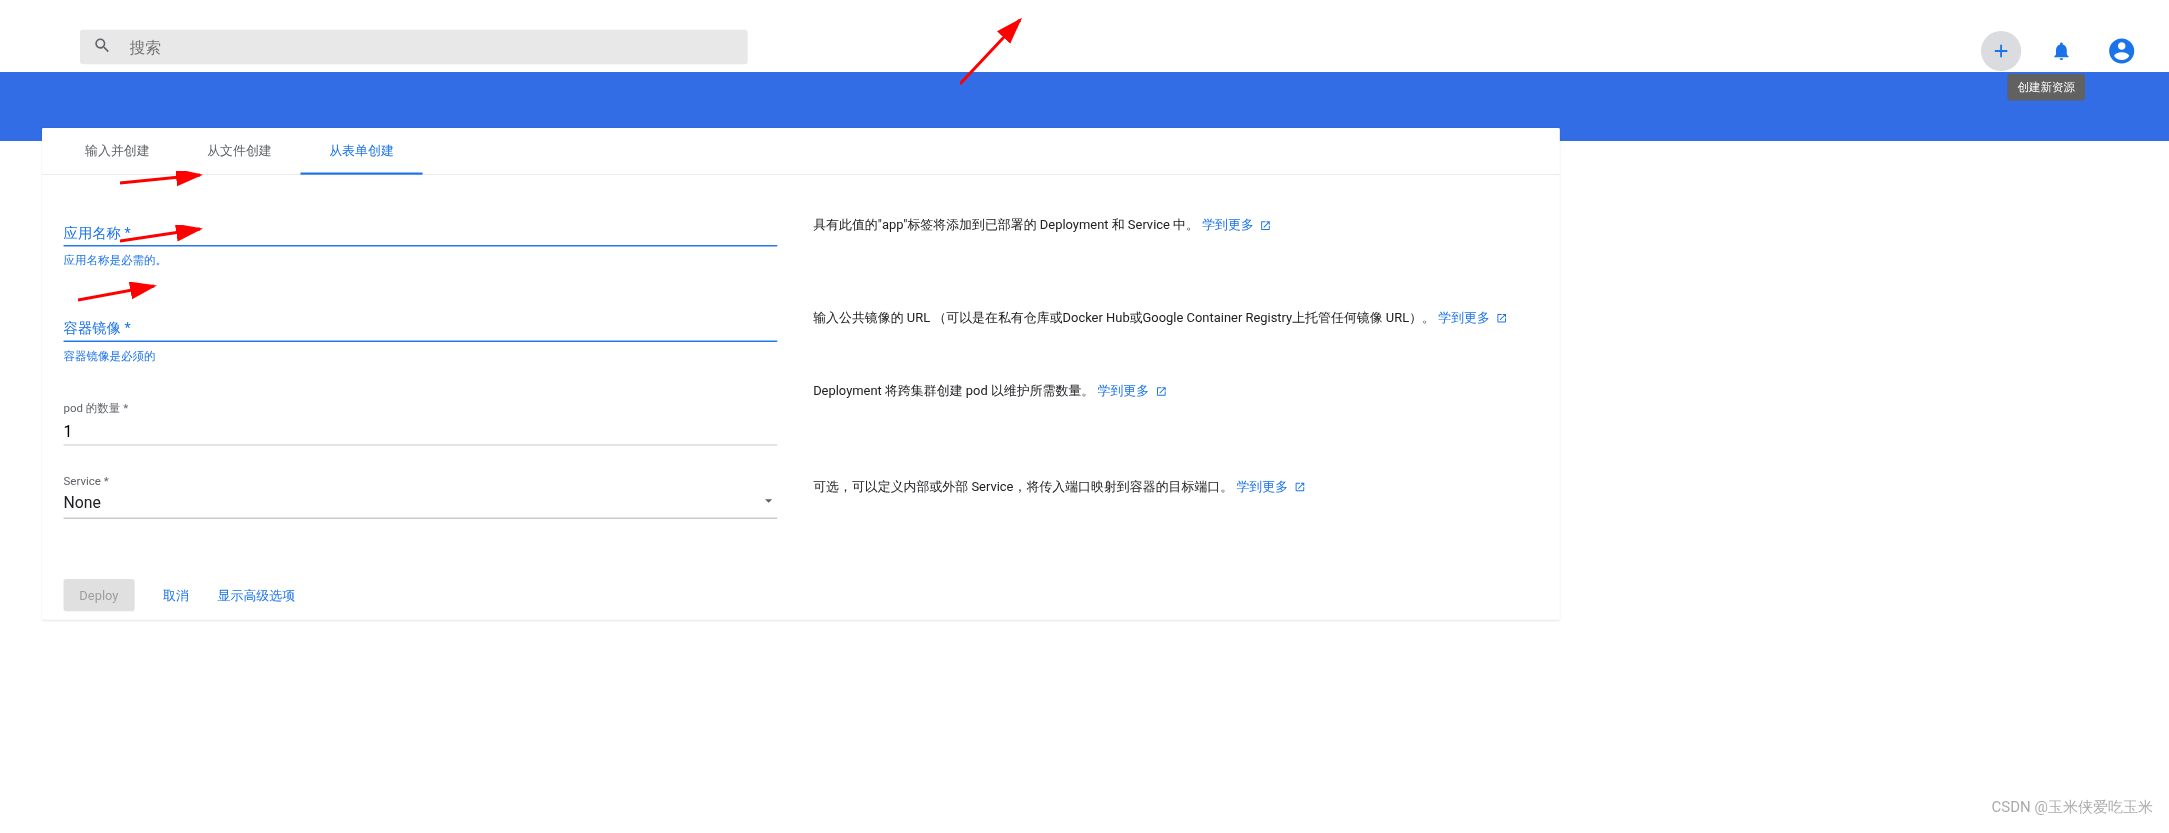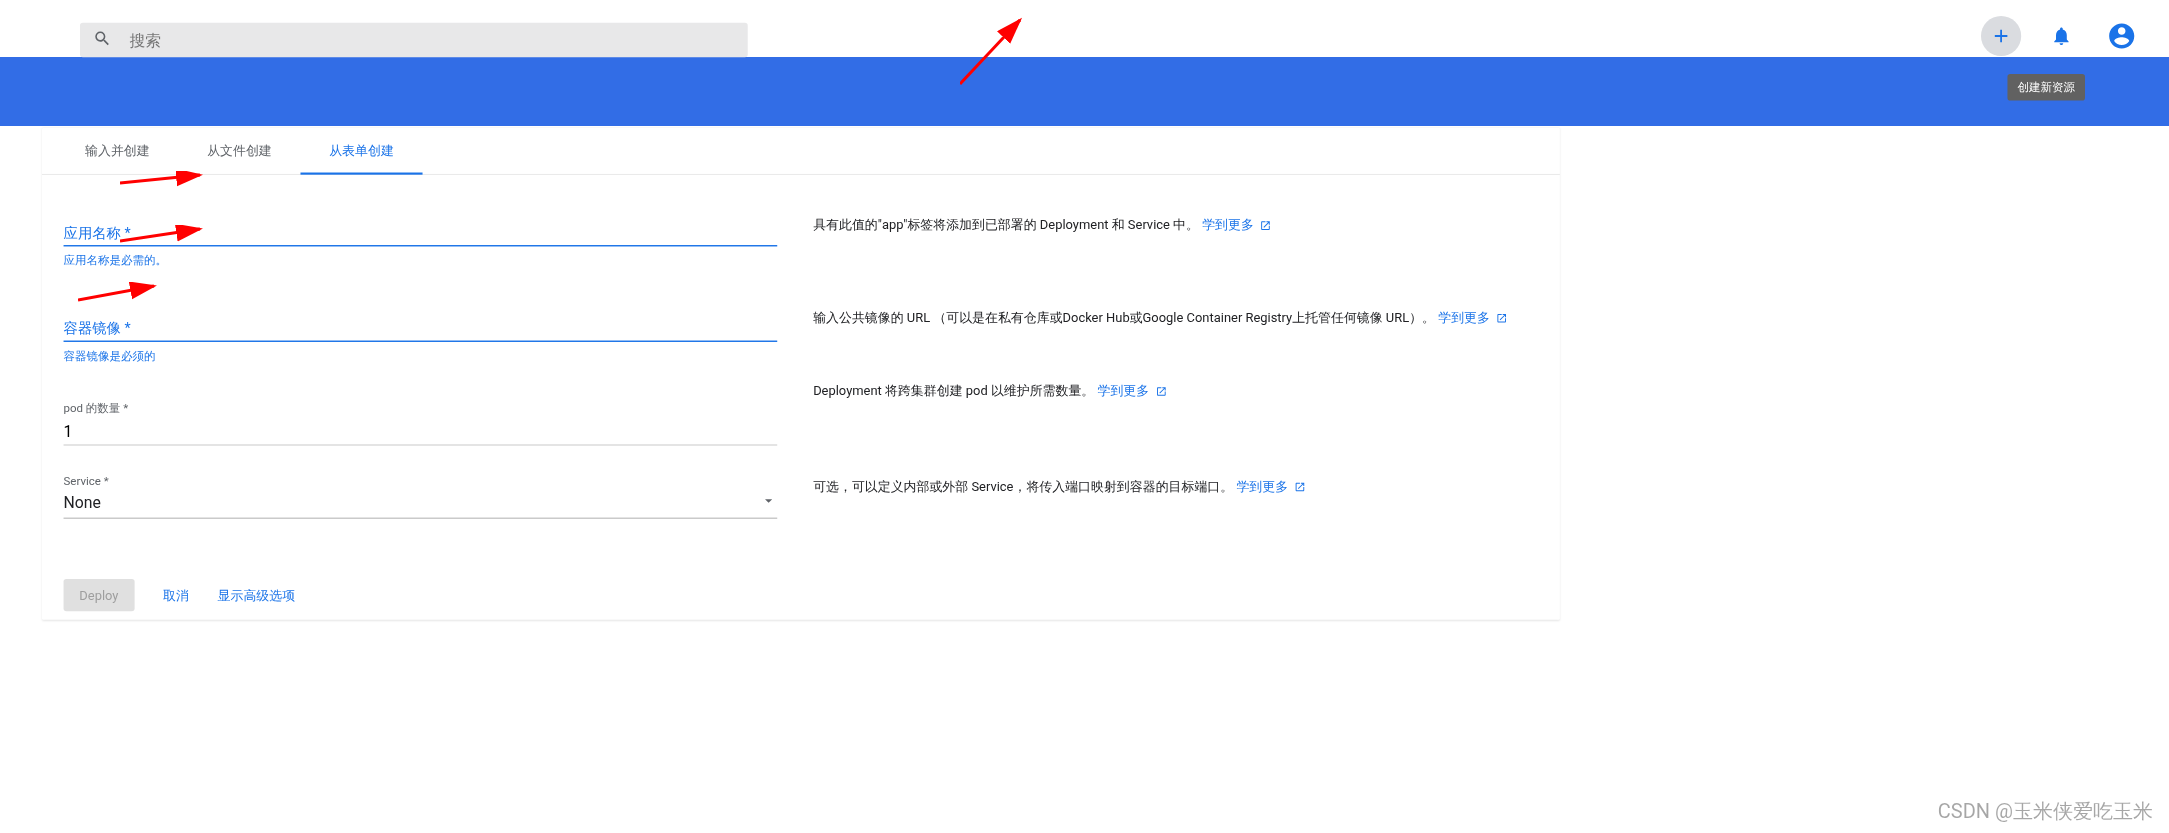--- a/index.html
+++ b/index.html
@@ -1,18 +1,18 @@
 <!DOCTYPE html>
 <html><head>
   <meta charset="utf-8">
   <style>
     * { box-sizing: border-box; margin: 0; padding: 0; font-family: Roboto, "Noto Sans", Arial, sans-serif; }
     body { background: #fff; width: 2169px; height: 833px; overflow: hidden; position: relative; }
 
-    .topbar { display: flex; align-items: flex-end; height: 64px; padding: 8px 20px 0 60px; }
+    .topbar { display: flex; align-items: flex-start; height: 64px; padding: 8px 20px 0 60px; margin-top: 15px; }
     .search-box { display: flex; align-items: center; height: 48px; width: 930px; background: #e8e8e9; border-radius: 4px; padding: 0 18px; transform: scale(0.718); transform-origin: left center; margin-left: 20px; }
     .search-box svg { fill: #5f6368; }
     .search-box input { border: none; background: transparent; outline: none; font-size: 22px; color: #5f6368; margin-left: 25px; flex: 1; }
     .topbar-spacer { flex: 1; }
     .topbar-actions { display: flex; align-items: center; gap: 28px; transform: scale(0.718); transform-origin: right center; padding-right: 10px; }
     .icon-btn { width: 56px; height: 56px; border-radius: 50%; display: flex; align-items: center; justify-content: center; cursor: pointer; }
     .icon-btn.grey-bg { background: #dadce0; }
     .icon-btn svg { width: 30px; height: 30px; }
     .add-icon svg { fill: #1a73e8; }
     .bell-icon svg { fill: #1a73e8; }
@@ -51,21 +51,21 @@
     .learn-more { color: #1a73e8; cursor: pointer; }
     .ext-icon { display: inline-flex; vertical-align: middle; margin-left: 4px; }
     .ext-icon svg { width: 16px; height: 16px; fill: #1a73e8; }
 
     .actions-row { display: flex; align-items: center; gap: 40px; padding-left: 30px; position: absolute; bottom: 12px; left: 0; }
     .btn-deploy { background: #e0e0e0; color: #9e9e9e; border: none; padding: 12px 22px; font-size: 18px; border-radius: 4px; cursor: not-allowed; }
     .btn-text { color: #1a73e8; font-size: 18px; cursor: pointer; }
 
     .arrow { position: absolute; pointer-events: none; }
 
-    .watermark { position: absolute; right: 16px; bottom: 8px; font-size: 20px; color: rgba(0,0,0,0.35); }
+    .watermark { position: absolute; right: 16px; bottom: 16px; font-size: 15px; color: rgba(0,0,0,0.35); }
   </style>
 </head>
 <body>
 
 <div class="topbar">
   <div class="search-box">
     <span>
       <svg width="26" height="26" viewBox="0 0 24 24">
           <path d="M15.5 14h-.79l-.28-.27A6.471 6.471 0 0016 9.5 6.5 6.5 0 109.5 16c1.61 0 3.09-.59 4.23-1.57l.27.28v.79l5 4.99L20.49 19l-4.99-5zm-6 0C7.01 14 5 11.99 5 9.5S7.01 5 9.5 5 14 7.01 14 9.5 11.99 14 9.5 14z"></path>
         </svg>

